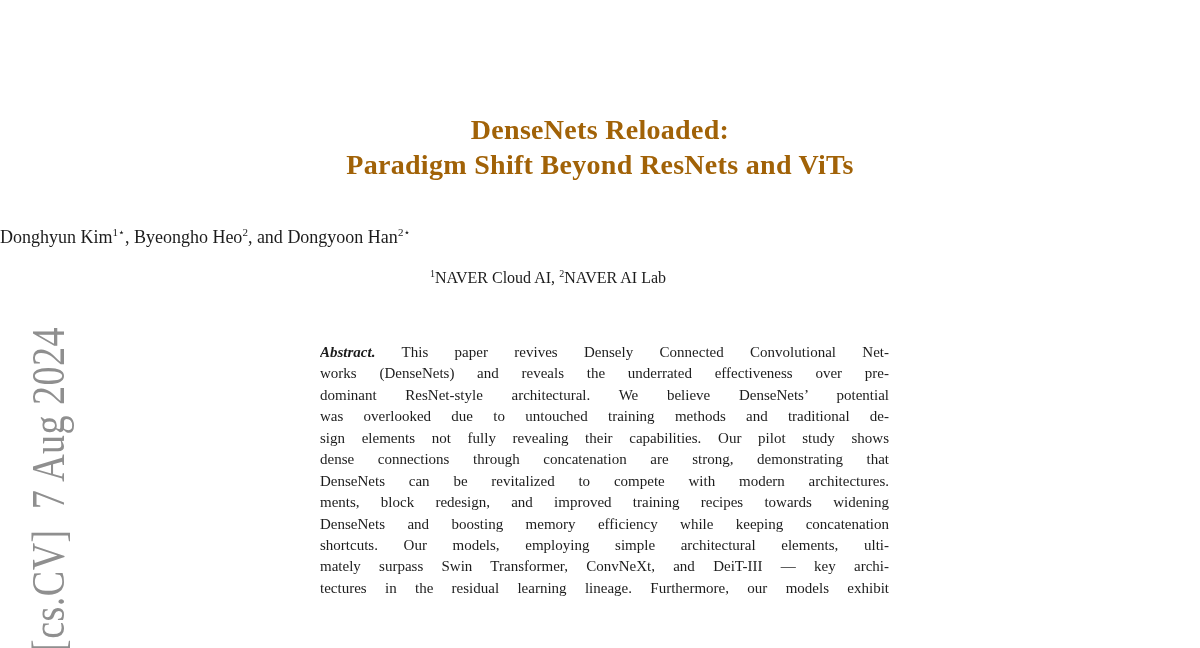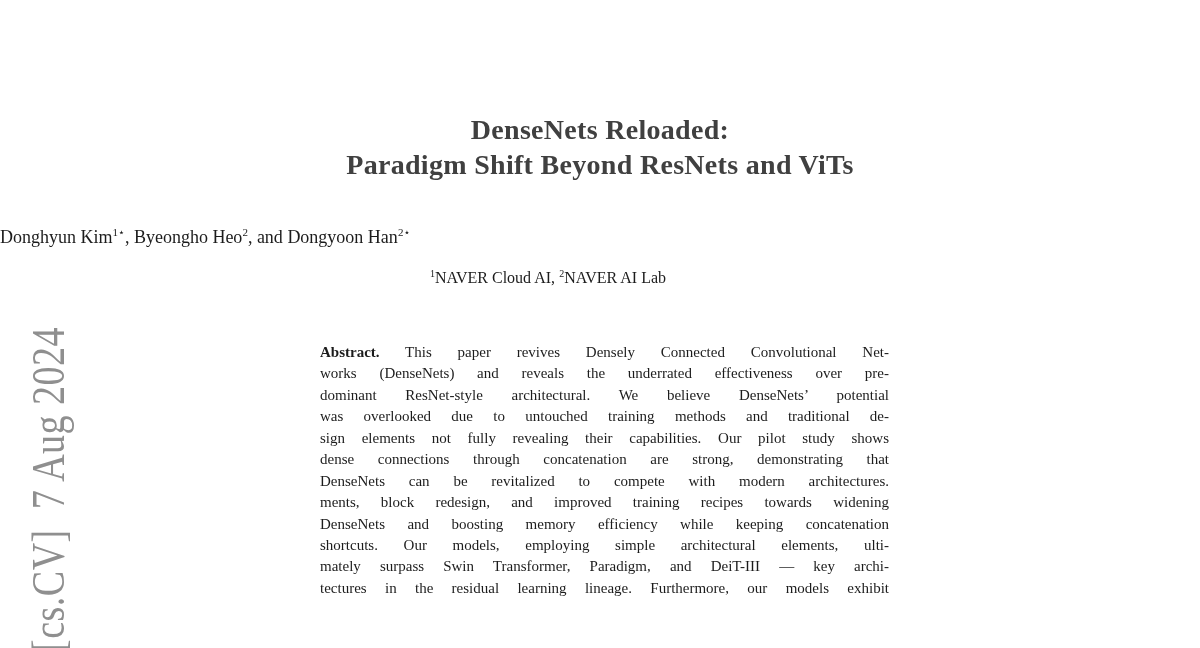--- a/index.html
+++ b/index.html
@@ -35,21 +35,21 @@
   .paper-title {
     position: absolute;
     top: 112px;
     left: 0;
     width: 1200px;
     text-align: center;
     font-weight: bold;
     font-size: 28px;
     line-height: 35px;
     letter-spacing: 0.3px;
-    color: #404040;
+    color: #a16207;
   }
 
   
   .authors-line {
     position: absolute;
     top: 226px;
     left: 0;
     width: 1200px;
     text-align: left;
     font-size: 18px;
@@ -85,20 +85,21 @@
     line-height: 21.45px;
   }
   .abs-line {
     text-align: justify;
     text-align-last: justify;
     height: 21.45px;
     overflow: hidden;
   }
   .abstract-label {
     font-weight: bold;
+    font-style: italic;
   }
 </style>
 </head>
 <body>
 
 <div class="page">
 
   <div class="arxiv-stamp">[cs.CV]  7 Aug 2024</div>
 
   <div class="paper-title">
@@ -114,17 +115,17 @@
     <div class="abs-line"><span class="abstract-label">Abstract.</span> <span>This paper revives Densely Connected Convolutional Net-</span></div>
     <div class="abs-line">works (DenseNets) and reveals the underrated effectiveness over pre-</div>
     <div class="abs-line">dominant ResNet-style architectural. We believe DenseNets’ potential</div>
     <div class="abs-line">was overlooked due to untouched training methods and traditional de-</div>
     <div class="abs-line">sign elements not fully revealing their capabilities. Our pilot study shows</div>
     <div class="abs-line">dense connections through concatenation are strong, demonstrating that</div>
     <div class="abs-line">DenseNets can be revitalized to compete with modern architectures.</div>
     <div class="abs-line">ments, block redesign, and improved training recipes towards widening</div>
     <div class="abs-line">DenseNets and boosting memory efficiency while keeping concatenation</div>
     <div class="abs-line">shortcuts. Our models, employing simple architectural elements, ulti-</div>
-    <div class="abs-line">mately surpass Swin Transformer, Paradigm, and DeiT-III — key archi-</div>
+    <div class="abs-line">mately surpass Swin Transformer, ConvNeXt, and DeiT-III — key archi-</div>
     <div class="abs-line">tectures in the residual learning lineage. Furthermore, our models exhibit</div>
   </div>
 
 </div>
 
 </body></html>

